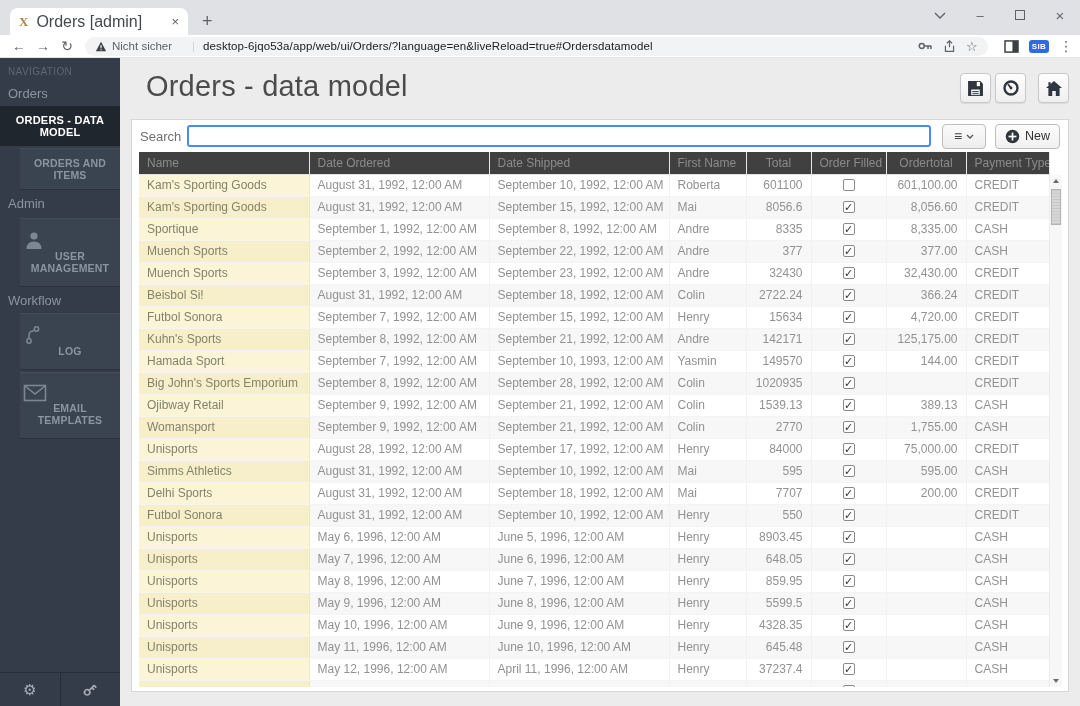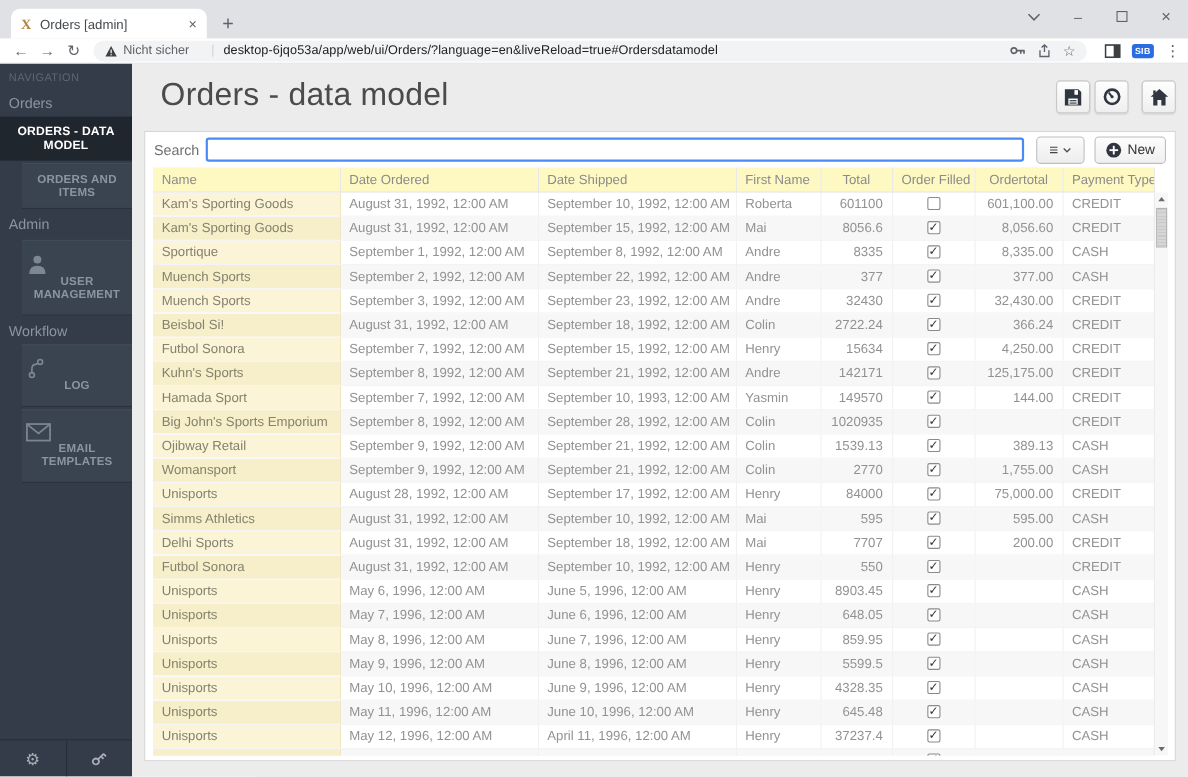--- a/index.html
+++ b/index.html
@@ -4,21 +4,21 @@
 <style>
   * { margin:0; padding:0; box-sizing:border-box; }
   html,body { width:1080px; height:706px; overflow:hidden; }
   body { font-family:"Liberation Sans", sans-serif; background:#ececec; position:relative; }
   svg { display:block; }
 
   
   .tabstrip { position:absolute; top:0; left:0; right:0; height:35px; background:#dfe1e5; display:flex; }
   .tab { margin:8px 0 0 10px; width:178px; height:27px; background:#fff; border-radius:8px 8px 0 0; display:flex; align-items:center; padding:0 9px; }
   .tab-favicon { color:#b08648; font-weight:bold; font-size:13px; font-family:"Liberation Serif", serif; }
-  .tab-title { flex:1; font-size:12px; color:#45494e; margin-left:8px; white-space:nowrap; overflow:hidden; }
+  .tab-title { flex:1; font-size:16px; color:#45494e; margin-left:8px; white-space:nowrap; overflow:hidden; }
   .tab-close { color:#5f6368; font-size:13px; line-height:1; cursor:default; }
   .newtab-btn { color:#5f6368; font-size:18px; margin:8px 0 0 14px; height:27px; display:flex; align-items:center; }
   .win-controls { margin-left:auto; display:flex; height:30px; }
   .win-btn { width:40px; display:flex; align-items:center; justify-content:center; color:#5f6368; font-size:13px; }
   .win-max-glyph { width:10px; height:10px; border:1px solid #5f6368; }
   .win-close-btn { font-size:15px; }
 
   .nav-toolbar { position:absolute; top:35px; left:0; right:0; height:23px; background:#fff; border-bottom:1px solid #e2e4e7; display:flex; align-items:center; padding:0 7px; }
   .nav-icon { width:24px; text-align:center; color:#5f6368; font-size:14px; line-height:1; }
   .omnibox { flex:1; height:19px; background:#f1f3f4; border-radius:10px; display:flex; align-items:center; margin:0 6px; padding:0 10px; font-size:11.5px; }
@@ -56,21 +56,21 @@
   .search-row { height:32px; display:flex; align-items:center; padding:0 8px; }
   .search-label { font-size:13px; color:#707070; margin-right:6px; }
   .search-input { flex:1; height:22px; border:2px solid #4a8af4; border-radius:3px; font-size:13px; padding:0 6px; outline:none; font-family:"Liberation Sans", sans-serif; }
   .menu-btn { margin-left:11px; width:44px; height:25px; background:linear-gradient(#fbfbfb,#ededed); border:1px solid #bdbdbd; border-radius:4px; display:flex; align-items:center; justify-content:center; gap:4px; color:#444; }
   .menu-btn .bars { font-size:14px; line-height:1; }
   .new-btn { margin-left:9px; height:25px; padding:0 9px; background:linear-gradient(#fdfdfd,#f0f0f0); border:1px solid #bdbdbd; border-radius:4px; display:flex; align-items:center; gap:5px; }
   .new-btn-label { font-size:12.5px; color:#333; }
 
   .table-wrap { position:absolute; top:32px; left:7px; right:6px; bottom:4px; overflow:hidden; }
   table { border-collapse:collapse; table-layout:fixed; width:910px; font-size:12px; }
-  th { height:22px; background:#fef9c3; color:#8b8b8b; font-weight:normal; text-align:left; padding:0 8px; border-right:1px solid #e8e8e8; border-bottom:1px solid #e2e2e2; white-space:nowrap; overflow:hidden; }
+  th { height:22px; background:#404040; color:#8b8b8b; font-weight:normal; text-align:left; padding:0 8px; border-right:1px solid #e8e8e8; border-bottom:1px solid #e2e2e2; white-space:nowrap; overflow:hidden; }
   th.al-right { text-align:center; } th.al-center { text-align:center; }
   td { height:21px; line-height:21px; padding:0 8px; color:#929292; border-right:1px solid #f1f1f1; border-bottom:1px solid #f4f4f4; white-space:nowrap; overflow:hidden; }
   tr.row-a { background:#fff; }
   tr.row-b { background:#f7f7f8; }
   td.cell-name { background:#fcf4d6; color:#83826e; border-right:1px solid #efe6c4; }
   tr.row-b td.cell-name { background:#f7efc9; }
   td.num { text-align:right; }
   td.chk { text-align:center; }
   .checkbox { display:inline-block; width:12px; height:12px; border:1px solid #8a8a8a; border-radius:2px; background:#fff; position:relative; vertical-align:middle; }
   .checkbox.checked::after { content:"\2713"; position:absolute; left:0.5px; top:-5px; font-size:11px; color:#333; }
@@ -332,21 +332,21 @@
               <td class="num">366.24</td>
               <td>CREDIT</td>
             </tr>
             <tr class="row-a">
               <td class="cell-name">Futbol Sonora</td>
               <td>September 7, 1992, 12:00 AM</td>
               <td>September 15, 1992, 12:00 AM</td>
               <td>Henry</td>
               <td class="num">15634</td>
               <td class="chk"><span class="checkbox checked"></span></td>
-              <td class="num">4,250.00</td>
+              <td class="num">4,720.00</td>
               <td>CREDIT</td>
             </tr>
             <tr class="row-b">
               <td class="cell-name">Kuhn's Sports</td>
               <td>September 8, 1992, 12:00 AM</td>
               <td>September 21, 1992, 12:00 AM</td>
               <td>Andre</td>
               <td class="num">142171</td>
               <td class="chk"><span class="checkbox checked"></span></td>
               <td class="num">125,175.00</td>

